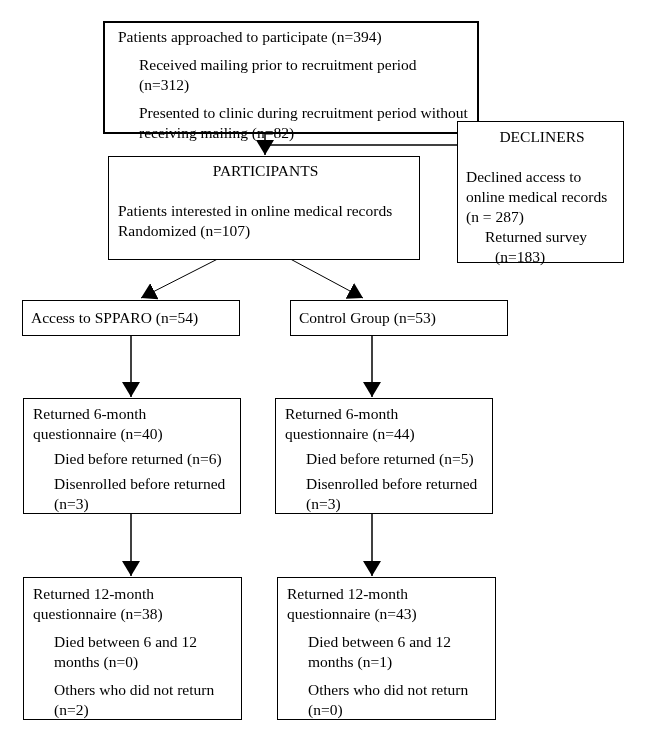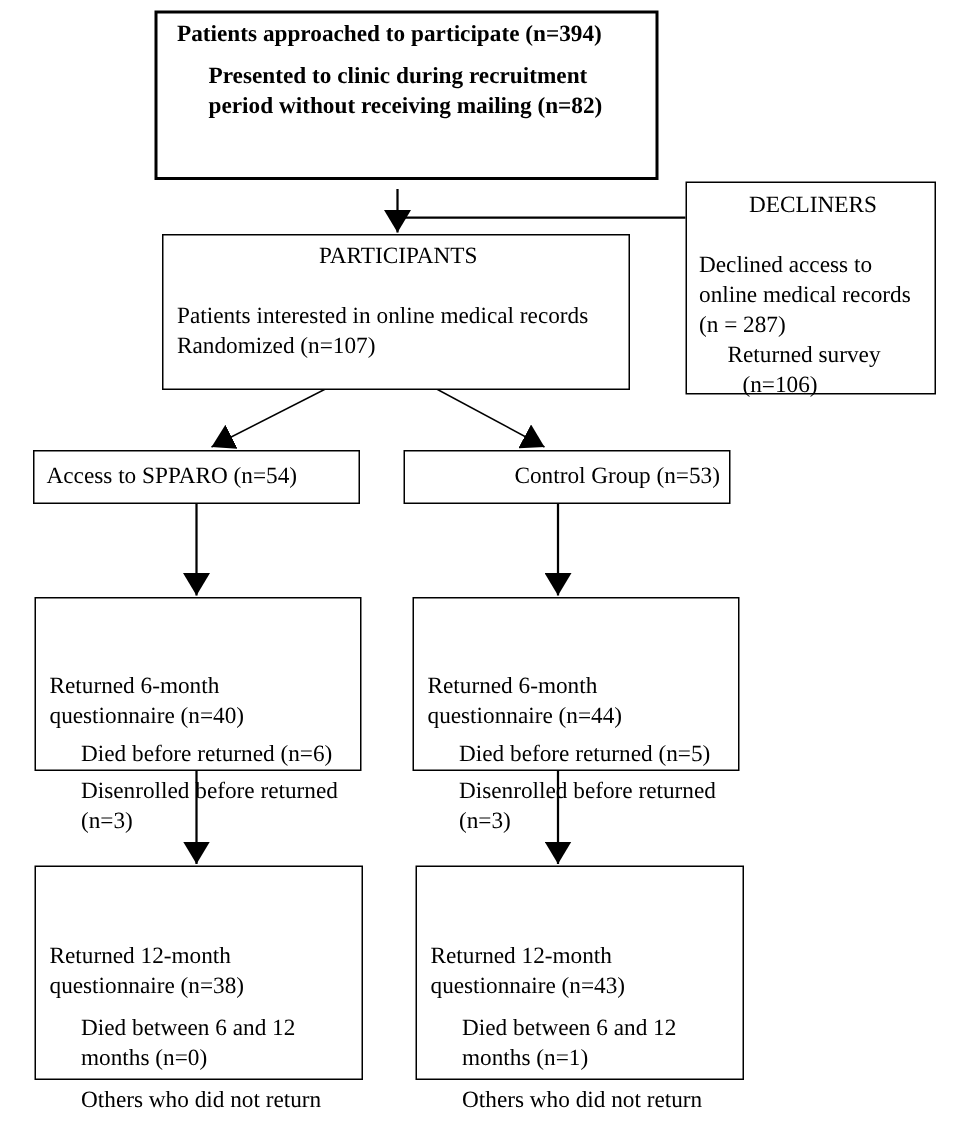--- a/index.html
+++ b/index.html
@@ -19,48 +19,47 @@
     left: 0; top: 0;
     width: 651px; height: 747px;
   }
   .box {
     position: absolute;
     box-sizing: border-box;
     background: #ffffff;
     border: 1px solid #000000;
   }
   .box-approached {
-    left: 103px; top: 7px; width: 336px; height: 113px;
+    left: 103px; top: 21px; width: 376px; height: 113px;
     border-width: 2px;
     padding: 4px 8px 0 13px;
-    font-weight: bold;
   }
   .box-participants {
     left: 108px; top: 156px; width: 312px; height: 104px;
     padding: 4px 6px 0 9px;
   }
   .box-decliners {
     left: 457px; top: 121px; width: 167px; height: 142px;
     padding: 5px 5px 0 8px;
   }
   .box-arm { height: 36px; top: 300px; width: 218px; padding: 7px 6px 0 8px; }
   .box-arm-left { left: 22px; }
-  .box-arm-right { left: 269px; text-align: right; }
+  .box-arm-right { left: 290px; }
   .box-6mo { top: 398px; width: 218px; height: 116px; padding: 5px 6px 0 9px; }
   .box-6mo-left { left: 23px; }
   .box-6mo-right { left: 275px; }
   .box-12mo { top: 577px; width: 219px; height: 143px; padding: 6px 6px 0 9px; }
   .box-12mo-left { left: 23px; }
   .box-12mo-right { left: 277px; }
 
   .title-line { text-align: center; white-space: nowrap; }
   .nowrap { white-space: nowrap; }
   .sub { margin: 8px 0 0 21px; }
   .sub-tight { margin: 5px 0 0 21px; }
-  .head-narrow { max-width: 178px; margin-top: 44px; }
+  .head-narrow { max-width: 178px; }
   .sub-narrow { max-width: 180px; }
   .decliners-body { margin-top: 20px; max-width: 152px; }
   .decliners-sub { padding-left: 29px; text-indent: -10px; max-width: 150px; }
 </style>
 </head>
 <body>
 
 <div class="canvas">
 
   <svg class="connectors" viewBox="0 0 651 747" xmlns="http://www.w3.org/2000/svg">
@@ -74,33 +73,34 @@
     <line x1="255" y1="240" x2="141" y2="298" stroke="#000000" stroke-width="1" marker-end="url(#ah)"></line>
     <line x1="255" y1="240" x2="363" y2="298" stroke="#000000" stroke-width="1" marker-end="url(#ah)"></line>
     <line x1="131" y1="336" x2="131" y2="397" stroke="#000000" stroke-width="1.5" marker-end="url(#ah)"></line>
     <line x1="372" y1="336" x2="372" y2="397" stroke="#000000" stroke-width="1.5" marker-end="url(#ah)"></line>
     <line x1="131" y1="514" x2="131" y2="576" stroke="#000000" stroke-width="1.5" marker-end="url(#ah)"></line>
     <line x1="372" y1="514" x2="372" y2="576" stroke="#000000" stroke-width="1.5" marker-end="url(#ah)"></line>
   </svg>
 
   <div class="box box-approached">
     <div class="nowrap">Patients approached to participate (n=394)</div>
+    <div class="sub">Received mailing prior to recruitment period (n=312)</div>
     <div class="sub">Presented to clinic during recruitment period without receiving mailing (n=82)</div>
   </div>
 
   <div class="box box-participants">
     <div class="title-line">PARTICIPANTS</div>
     <div class="nowrap" style="margin-top:20px">Patients interested in online medical records</div>
     <div class="nowrap">Randomized (n=107)</div>
   </div>
 
   <div class="box box-decliners">
     <div class="title-line">DECLINERS</div>
     <div class="decliners-body">Declined access to online medical records (n = 287)</div>
-    <div class="decliners-sub">Returned survey (n=106)</div>
+    <div class="decliners-sub">Returned survey (n=183)</div>
   </div>
 
   <div class="box box-arm box-arm-left">
     <div class="nowrap">Access to SPPARO (n=54)</div>
   </div>
 
   <div class="box box-arm box-arm-right">
     <div class="nowrap">Control Group (n=53)</div>
   </div>
 

